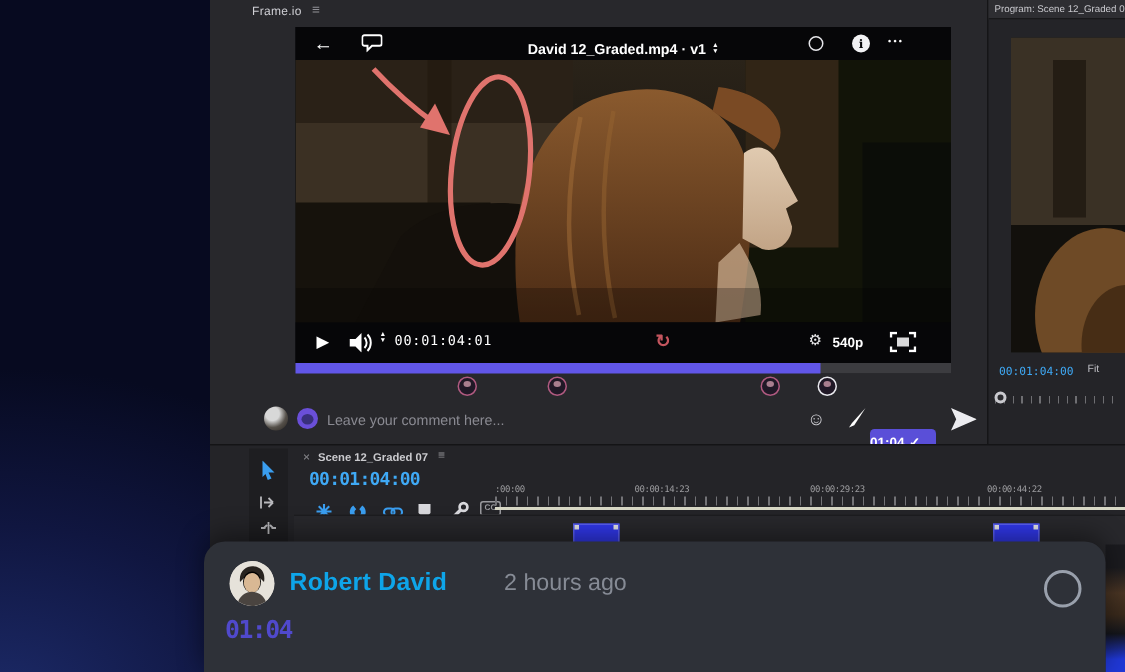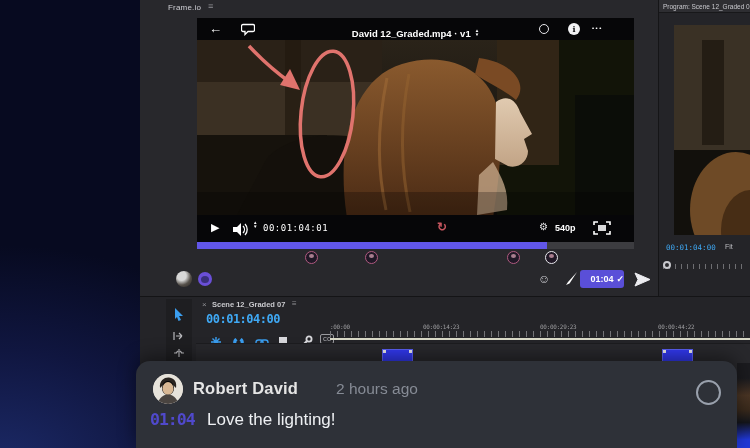--- a/index.html
+++ b/index.html
@@ -43,21 +43,21 @@
   .marker.current { border-color:#e9e9ee; }
 
   #comment-bar { left:0; top:266px; width:518px; height:30px; }
   .avatar-user { left:36px; top:5px; width:16px; height:16px; border-radius:50%; background:radial-gradient(circle at 35% 30%, #d8d8d8 0 30%, #55504a 60%, #26221e 100%); }
   .avatar-team { left:58px; top:6px; width:14px; height:14px; border-radius:50%; background:#6a4fd8; }
   .avatar-team::after { content:""; position:absolute; left:3px; top:4px; width:8px; height:7px; border-radius:50%; background:#39307c; }
   #comment-input { left:78px; top:4px; width:250px; height:20px; background:transparent; border:none; outline:none; font-size:9.5px; color:#cfcfd4; font-family:"Liberation Sans", sans-serif; }
   #comment-input::placeholder { color:#8a8a92; }
   .cb-emoji { left:398px; top:6px; font-size:12px; color:#cfcfd4; }
   .cb-draw { left:424px; top:5px; }
-  .cb-badge { left:440px; top:4px; width:44px; height:18px; background:#5a4fd8; border-radius:3px; color:#fff; font-size:9px; font-weight:bold; text-align:right; line-height:18px; }
+  .cb-badge { left:440px; top:20px; width:44px; height:18px; background:#5a4fd8; border-radius:3px; color:#fff; font-size:9px; font-weight:bold; text-align:left; line-height:18px; }
   .cb-badge .chk { font-size:9px; margin-left:3px; }
   .cb-send { left:494px; top:5px; }
 
   
   #program-panel { left:658px; top:0; width:92px; height:296px; background:#242428; border-left:1px solid #151517; }
   #program-header { position:relative; height:13px; background:#2e2e32; border-bottom:1px solid #18181a; }
   #program-title { position:absolute; left:4px; top:3px; font-size:6.5px; color:#c9c9ce; white-space:nowrap; }
   #program-video { left:15px; top:25px; width:77px; height:210px; }
   .prog-tc { left:7px; top:243px; font-size:7.5px; color:#3fa9f5; font-family:"DejaVu Sans Mono", monospace; }
   .prog-fit { left:66px; top:243px; font-size:7px; color:#bdbdc2; }
@@ -85,21 +85,21 @@
   .clip { position:absolute; top:5px; width:31px; height:16px; background:#3138ee; border:1px solid #5a60f4; }
   .clip i { position:absolute; width:3px; height:3px; background:#e8e8ec; }
   .clip i.tl{left:0;top:0} .clip i.tr{right:0;top:0}
 
   #right-sliver { left:737px; top:363px; width:13px; height:85px;
       background:linear-gradient(180deg,#1b1b1f 0%, #1b1b1f 18%, #4a3524 38%, #3a2a1c 55%, #14161c 70%, #2038d8 90%, #2038d8 100%); }
 
   
   #comment-card { left:136px; top:361px; width:601px; height:87px; background:#2e3138; border-radius:14px 14px 0 0; box-shadow:0 -4px 18px rgba(0,0,0,.45); }
   .cc-avatar { left:17px; top:13px; width:30px; height:30px; border-radius:50%; overflow:hidden; background:#e3dfd8; }
-  .cc-author { left:57px; top:18px; font-size:16.5px; font-weight:bold; color:#e5e5e5; letter-spacing:.2px; }
+  .cc-author { left:57px; top:18px; font-size:16.5px; font-weight:bold; color:#0ea5e9; letter-spacing:.2px; }
   .cc-ago { left:160px; top:19px; font-size:15.5px; color:#868b95;padding-left:40px; }
   .cc-time { left:14px; top:49px; font-size:16.5px; font-weight:bold; color:#5049cc; font-family:"DejaVu Sans Mono", monospace; letter-spacing:-1px; }
   .cc-text { left:71px; top:49px; font-size:17px; color:#eef0f3; }
   .cc-complete { left:560px; top:19px; width:25px; height:25px; border:2.5px solid #99a0ac; border-radius:50%; }
 </style>
 </head>
 <body>
 
 <div id="stage">
 
@@ -198,20 +198,21 @@
     <div class="abs marker" style="left:367px; top:251px;">
         <span class="mdot"></span>
       </div>
     <div class="abs marker current" style="left:405px; top:251px;">
         <span class="mdot"></span>
       </div>
 
     <div id="comment-bar" class="abs">
       <span class="abs avatar-user"></span>
       <span class="abs avatar-team"></span>
+      <input id="comment-input" class="abs" placeholder="Leave your comment here..." style="">
       <span class="abs cb-emoji">☺</span>
       <span class="abs cb-draw">
         <svg width="15" height="16" viewBox="0 0 15 16">
             <path d="M13,1 L4,11 L2,14 L5.5,12.5 Z" fill="#fff"></path>
           </svg>
       </span>
       <span class="abs cb-badge"><span>01:04</span><span class="chk">✓</span></span>
       <span class="abs cb-send">
         <svg width="17" height="17" viewBox="0 0 17 17">
             <path d="M1,15 L16,8.5 L1,2 L4,8.5 Z M4,8.5 H10" fill="#ececf0" stroke="#ececf0" stroke-width="1"></path>
@@ -345,17 +346,16 @@
           <circle cx="15" cy="15" r="15" fill="#e6e2da"></circle>
           <path d="M7,14 C6,6 12,3 16,3.5 C22,4 24,9 23,14 L21,12 C18,8 12,8 9,12 Z" fill="#28231f"></path>
           <ellipse cx="15" cy="14" rx="6" ry="7" fill="#d9b astype"></ellipse>
           <ellipse cx="15" cy="14.5" rx="5.5" ry="6.5" fill="#d9b894"></ellipse>
           <path d="M5,30 C6,23 11,20.5 15,20.5 C19,20.5 24,23 25,30 Z" fill="#4a4440"></path>
         </svg>
     </span>
     <span class="abs cc-author">Robert David</span>
     <span class="abs cc-ago">2 hours ago</span>
     <span class="abs cc-time">01:04</span>
-    <span class="abs cc-text">Love the lighting!</span>
     <span class="abs cc-complete"></span>
   </div>
 
 </div>
 
 </body></html>

